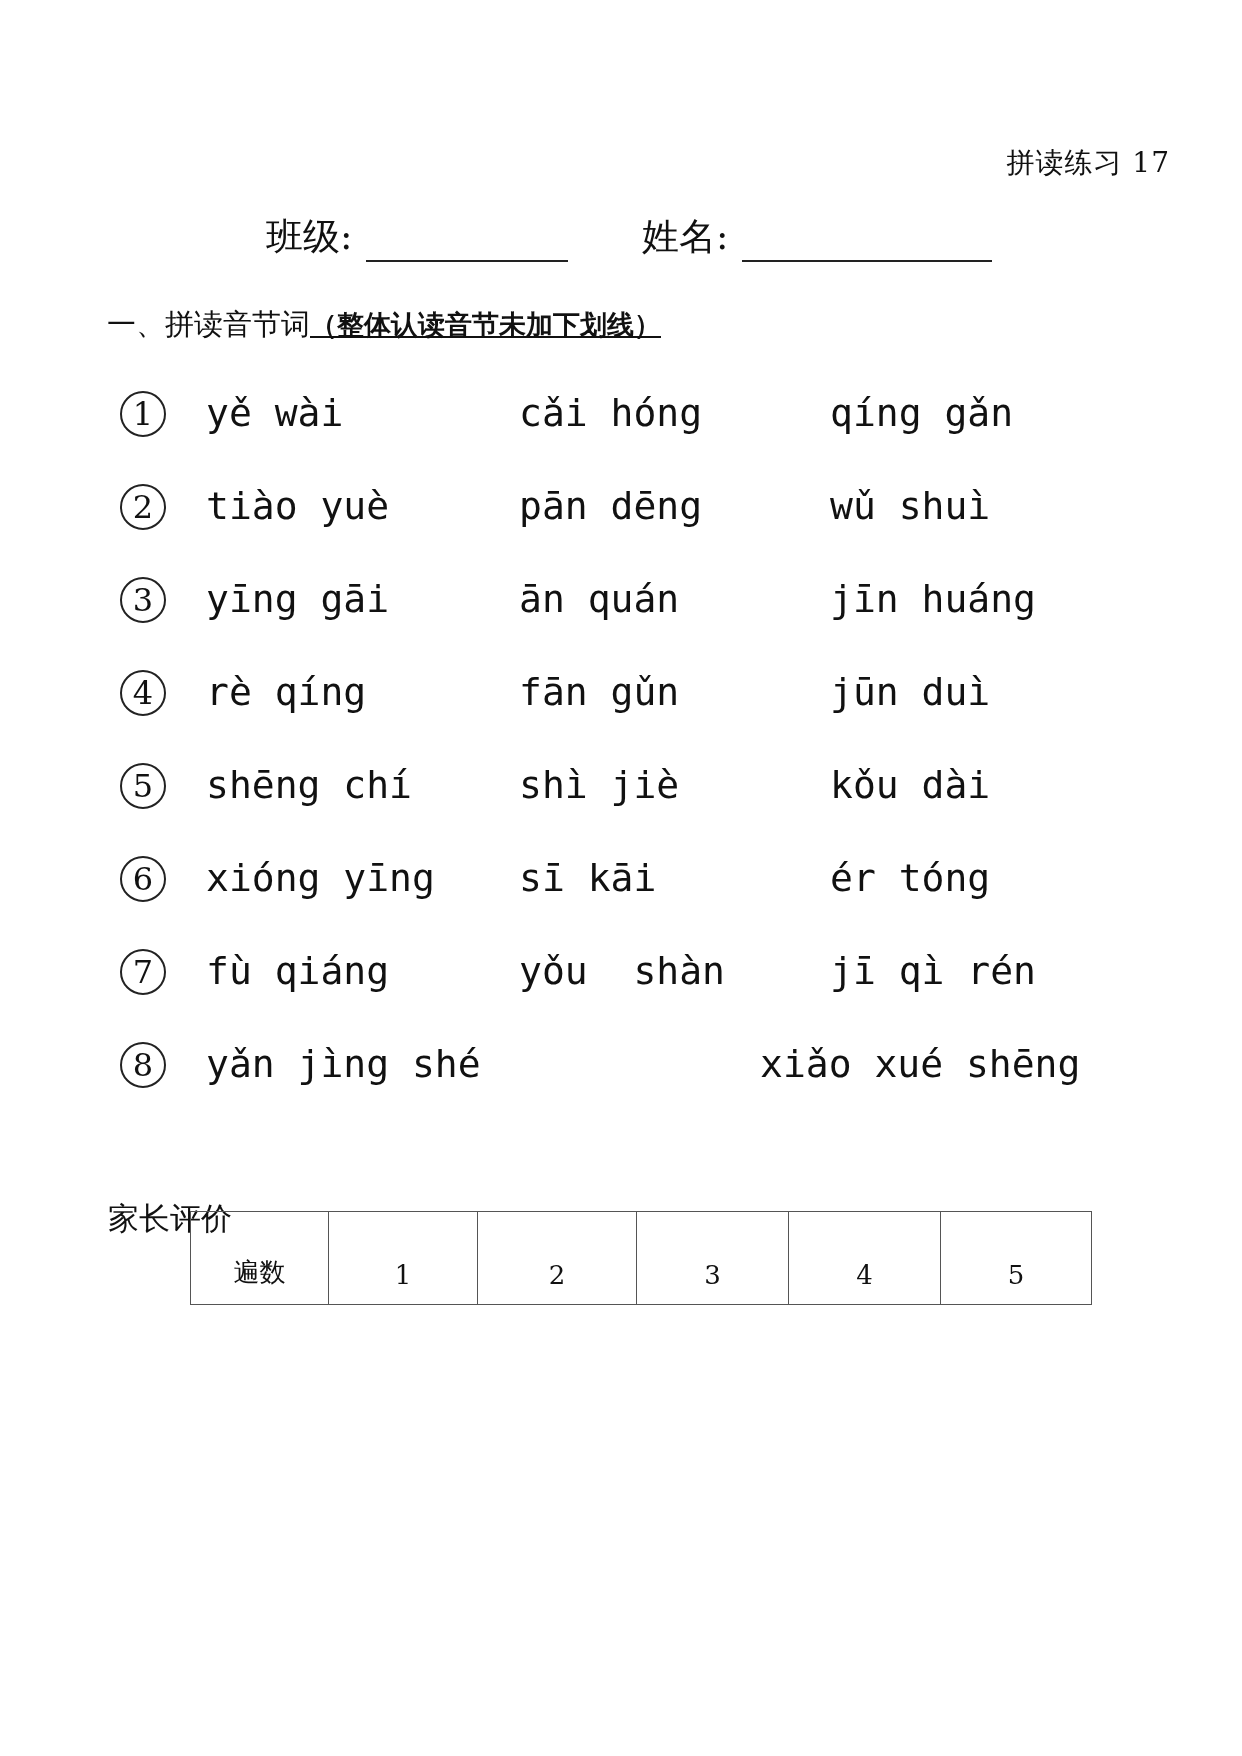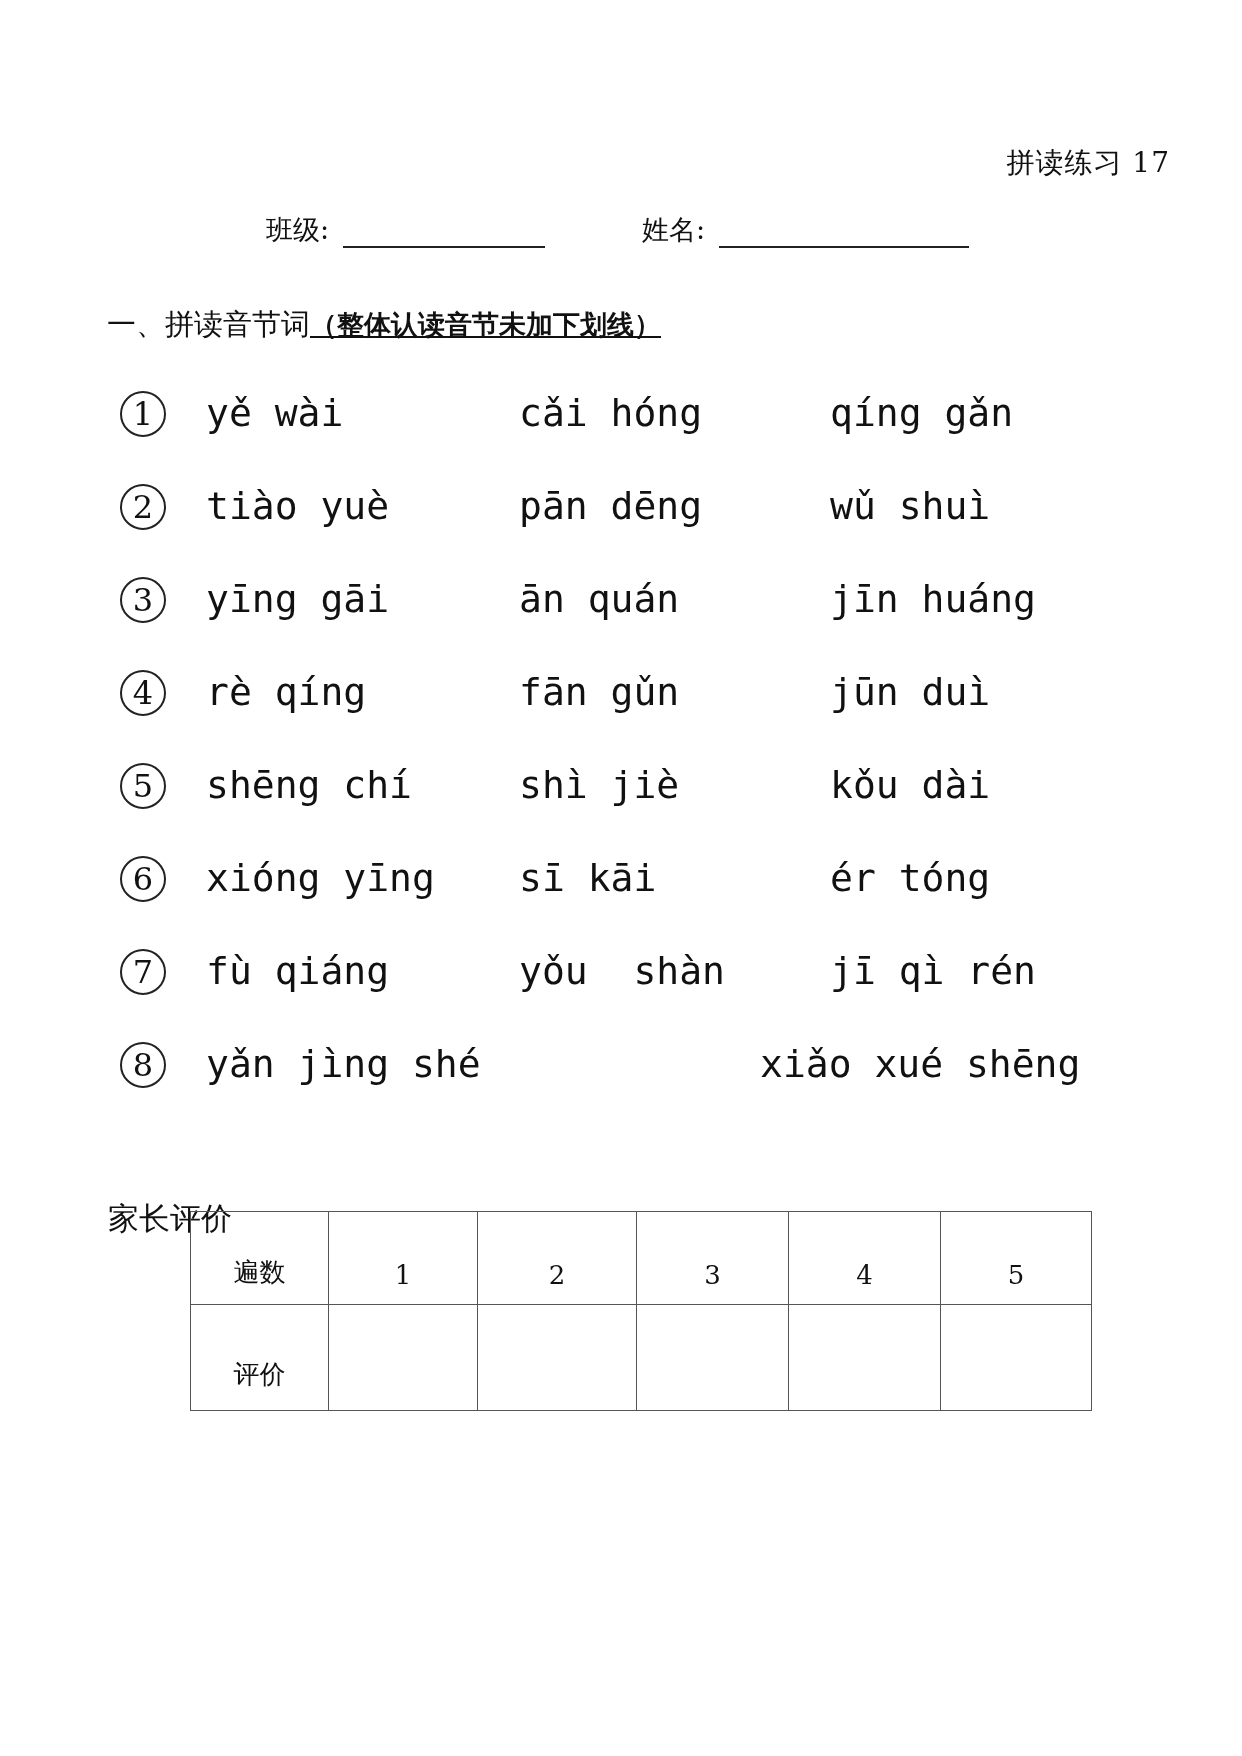--- a/index.html
+++ b/index.html
@@ -22,21 +22,21 @@
       width: 1170px;
       text-align: right;
       font-size: 28px;
       font-family: "DejaVu Serif", serif;
       letter-spacing: 1px;
       margin-top: 32px;
     }
     .info-row {
       position: absolute;
       top: 212px;
-      font-size: 27px;
+      font-size: 37px;
       font-family: "DejaVu Serif", serif;
     }
     .info-label { display: inline-block; vertical-align: bottom; }
     .blank-line {
       display: inline-block;
       border-bottom: 2px solid #222;
       height: 28px;
       vertical-align: bottom;
       margin-left: 14px;
     }
@@ -191,22 +191,14 @@
 <table class="eval-table">
   <tbody>
       <tr class="row-count">
     <td class="w0">遍数</td>
     <td class="w1">1</td>
     <td class="w2">2</td>
     <td class="w3">3</td>
     <td class="w4">4</td>
     <td class="w5">5</td>
   </tr>
-  <tr class="row-eval">
-    <td class="w0">评价</td>
-    <td class="w1"></td>
-    <td class="w2"></td>
-    <td class="w3"></td>
-    <td class="w4"></td>
-    <td class="w5"></td>
-  </tr>
 </tbody>
   </table>
 
 </body></html>

